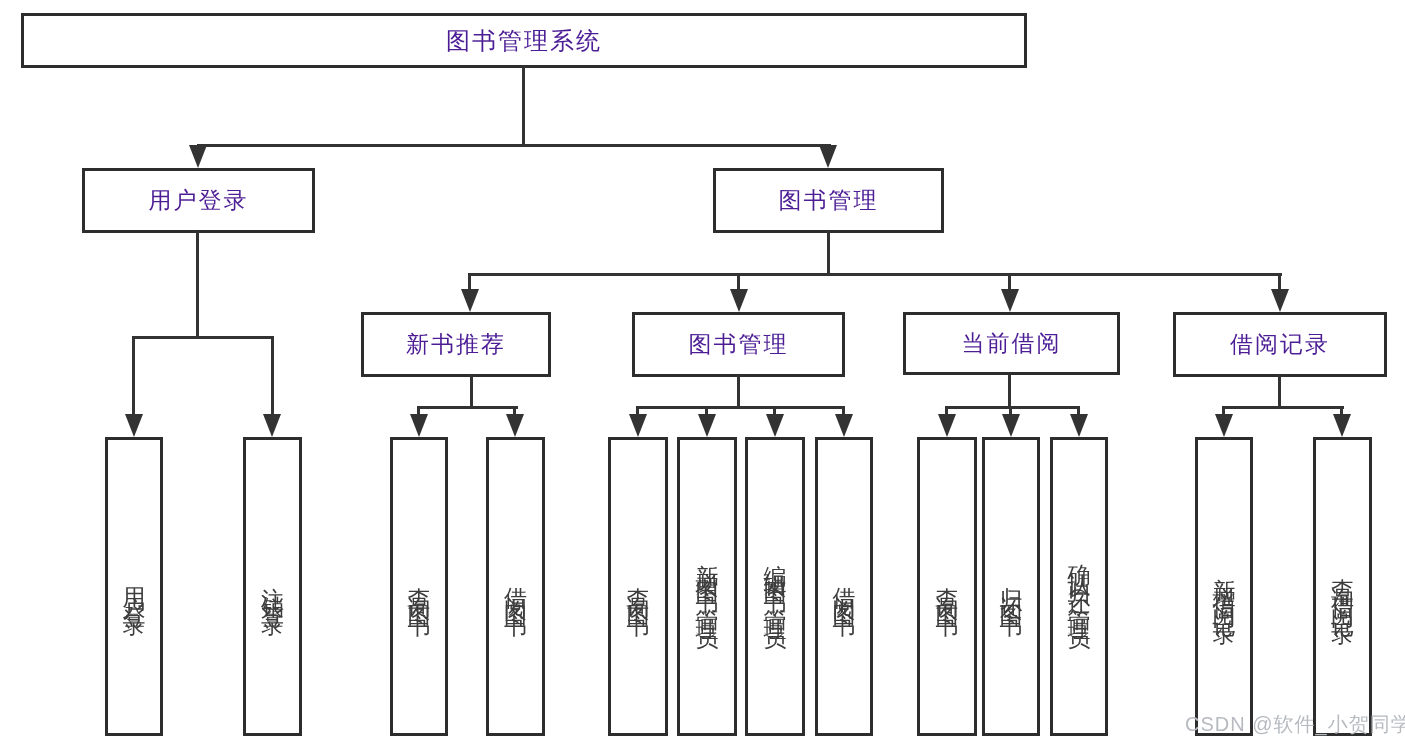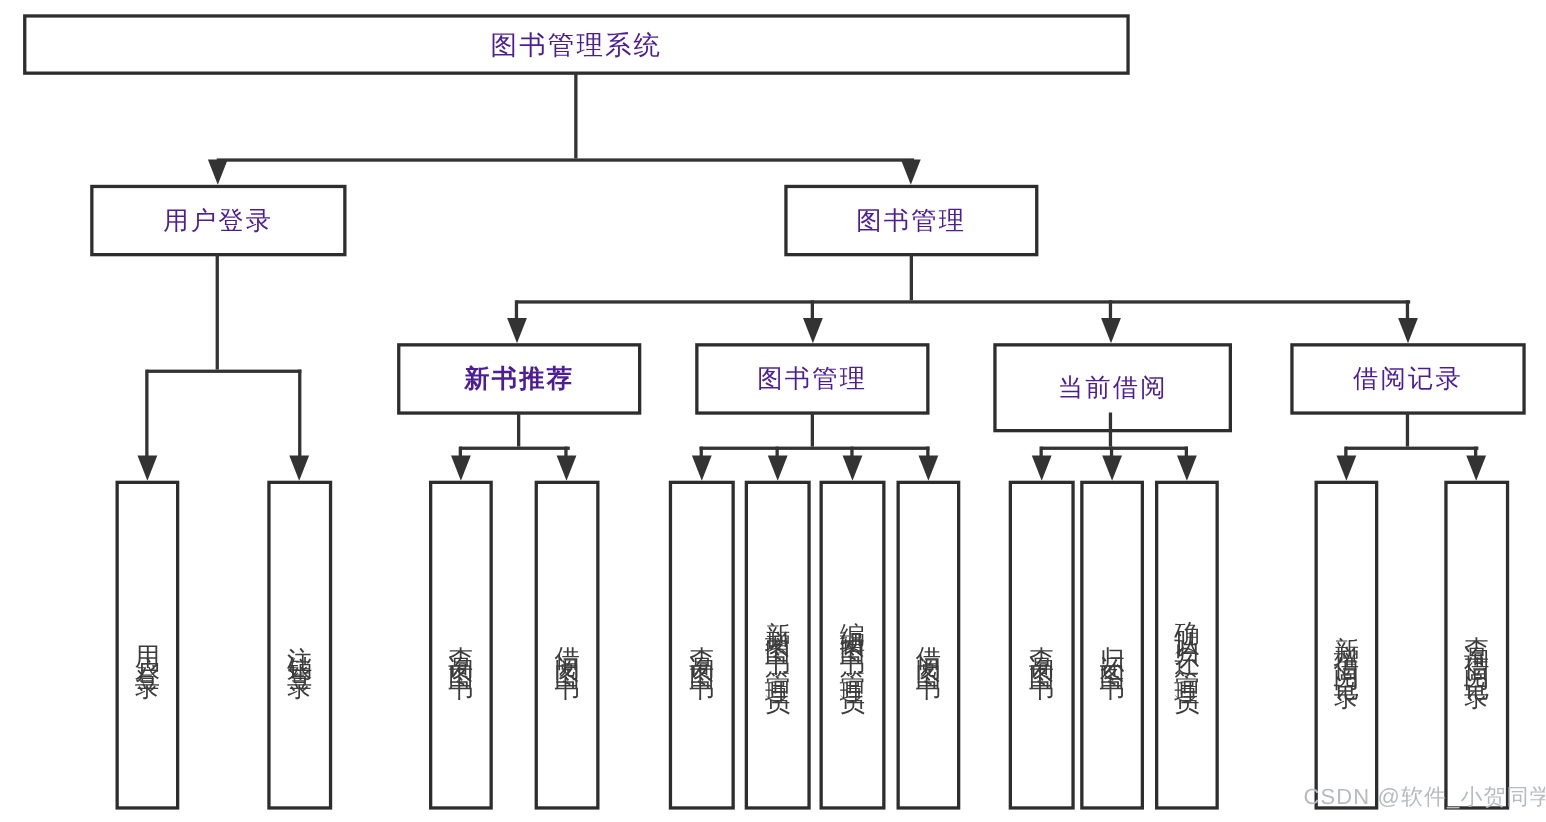--- a/index.html
+++ b/index.html
@@ -93,27 +93,27 @@
   <div class="hline" style="left:469px;top:273px;width:813px;"></div>
   <div class="vline" style="left:468px;top:273px;height:17px;"></div>
   <div class="arrow" style="left:461px;top:289px;"></div>
   <div class="vline" style="left:737px;top:273px;height:17px;"></div>
   <div class="arrow" style="left:730px;top:289px;"></div>
   <div class="vline" style="left:1008px;top:273px;height:17px;"></div>
   <div class="arrow" style="left:1001px;top:289px;"></div>
   <div class="vline" style="left:1278px;top:273px;height:17px;"></div>
   <div class="arrow" style="left:1271px;top:289px;"></div>
 
-  <div class="hbox" style="left:361px;top:312px;width:222px;height:65px;font-weight:bold;">
+  <div class="hbox" style="left:361px;top:312px;width:190px;height:65px;">
     <span>新书推荐</span>
   </div>
   <div class="hbox" style="left:632px;top:312px;width:213px;height:65px;">
     <span>图书管理</span>
   </div>
-  <div class="hbox" style="left:903px;top:312px;width:217px;height:81px;justify-content:center;">
+  <div class="hbox" style="left:903px;top:312px;width:217px;height:63px;justify-content:center;">
     <span>当前借阅</span>
   </div>
   <div class="hbox" style="left:1173px;top:312px;width:214px;height:65px;">
     <span>借阅记录</span>
   </div>
 
   <div class="vline" style="left:470px;top:375px;height:31px;"></div>
   <div class="hline" style="left:418px;top:406px;width:100px;"></div>
   <div class="vline" style="left:417px;top:406px;height:9px;"></div>
   <div class="arrow" style="left:410px;top:414px;"></div>

